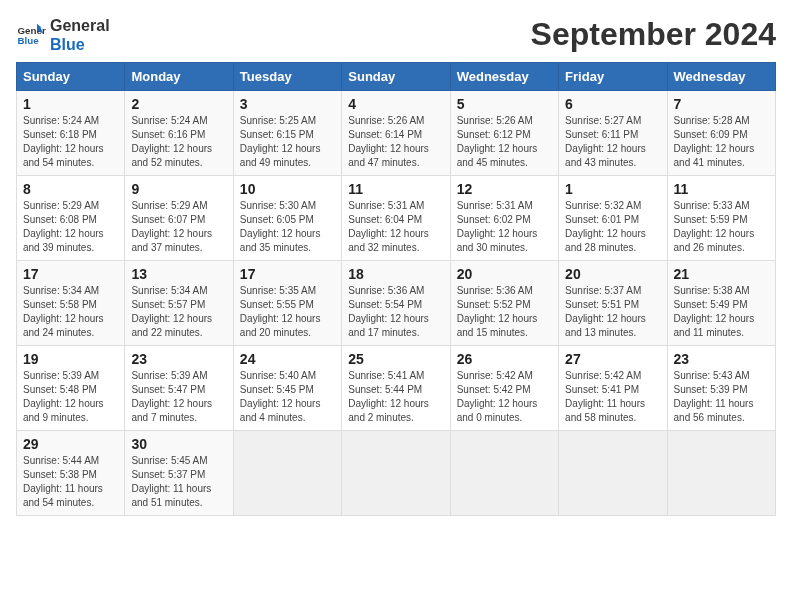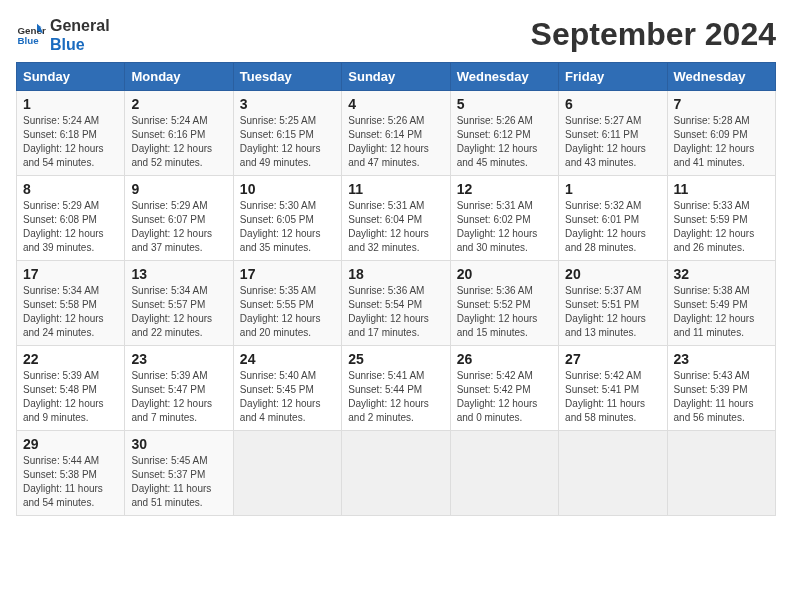--- a/index.html
+++ b/index.html
@@ -192,27 +192,27 @@
       </td>
         <td>
         <span class="day-num">20</span>
         <span class="day-info">Sunrise: 5:36 AM<br>Sunset: 5:52 PM<br>Daylight: 12 hours and 15 minutes.</span>
       </td>
         <td>
         <span class="day-num">20</span>
         <span class="day-info">Sunrise: 5:37 AM<br>Sunset: 5:51 PM<br>Daylight: 12 hours and 13 minutes.</span>
       </td>
         <td>
-        <span class="day-num">32</span>
+        <span class="day-num">21</span>
         <span class="day-info">Sunrise: 5:38 AM<br>Sunset: 5:49 PM<br>Daylight: 12 hours and 11 minutes.</span>
       </td>
       </tr>
       <tr>
         <td>
-        <span class="day-num">22</span>
+        <span class="day-num">19</span>
         <span class="day-info">Sunrise: 5:39 AM<br>Sunset: 5:48 PM<br>Daylight: 12 hours and 9 minutes.</span>
       </td>
         <td>
         <span class="day-num">23</span>
         <span class="day-info">Sunrise: 5:39 AM<br>Sunset: 5:47 PM<br>Daylight: 12 hours and 7 minutes.</span>
       </td>
         <td>
         <span class="day-num">24</span>
         <span class="day-info">Sunrise: 5:40 AM<br>Sunset: 5:45 PM<br>Daylight: 12 hours and 4 minutes.</span>
       </td>

